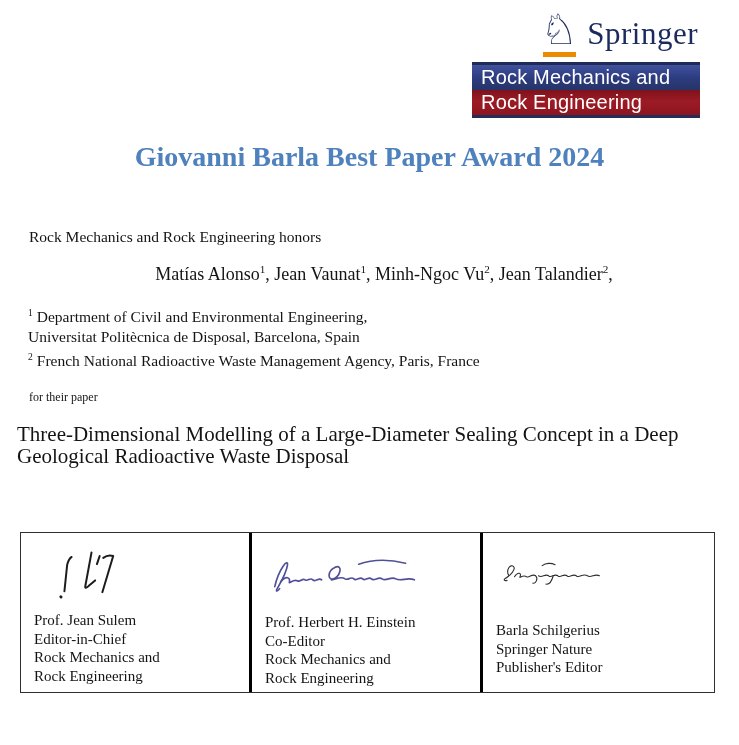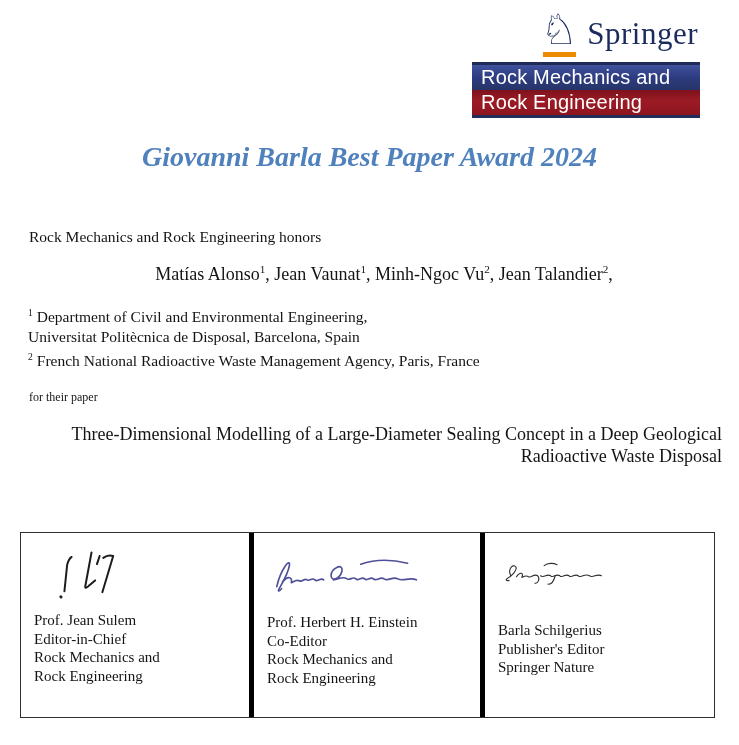--- a/index.html
+++ b/index.html
@@ -18,40 +18,40 @@
   .brand-text { font-size:31px; line-height:34px; color:var(--brand_navy,#1b2b5e); letter-spacing:0.5px; padding-bottom:6px;margin-top:14px; }
 
   .banner { margin-top:5px; width:228px; font-family:"Liberation Sans", sans-serif; }
   .banner-edge-top { height:3px; background:#1f2a56; }
   .banner-row { height:25px; display:flex; align-items:center; padding-left:9px; color:#fff; font-size:20px; letter-spacing:0.2px; }
   .banner-blue { background:linear-gradient(180deg,#40519e 0%, var(--banner_blue,#2c3b7d) 55%, #273469 100%); }
   .banner-red  { background:linear-gradient(180deg,#7e121d 0%, var(--banner_red,#9c1b24) 45%, #8c1520 100%); }
   .banner-edge-bottom { height:3px; background:#222d59; }
 
   
-  .award-title { margin-top:140px; text-align:center; font-size:28px; line-height:34px; font-weight:bold; color:var(--title_blue,#4f81bd);font-style:italic; }
+  .award-title { margin-top:140px; text-align:center; font-size:28px; line-height:34px; font-weight:bold; color:var(--title_blue,#4f81bd); }
 
   
   .honors-line { margin:53px 4px 0 29px; font-size:15.5px; line-height:19px; }
   .authors { margin-top:13px; text-align:center; font-size:18px; line-height:21px;margin-left:29px; }
   sup { font-size:0.62em; }
   .affiliations { margin:18px 1px 0 28px; font-size:15.5px; line-height:20px; }
   .affil-line sup { margin-right:4px; }
   .paper-intro { margin:17px 1px 0 29px; font-size:12px; line-height:19px; }
-  .paper-title { margin:17px auto 0; max-width:705px; text-align:right; font-size:18px; line-height:21.5px; }
+  .paper-title { margin:17px auto 0; max-width:705px; text-align:left; font-size:21px; line-height:21.5px; }
   .published-line { margin:15px 0 0 29px; font-size:15.5px; line-height:19px; }
 
   
   .sign-table {
-    position:absolute; left:20px; top:532px; width:695px; height:186px;
+    position:absolute; left:20px; top:532px; width:695px; height:161px;
     display:grid; grid-template-columns:228px 231px 234px;
     border:1px solid #2f2f2f;
   }
   .sign-cell { padding:12px 10px 0 13px; }
-  .sign-cell + .sign-cell { border-left:5px solid #000000; }
+  .sign-cell + .sign-cell { border-left:3px solid #000000; }
   .sig-zone { height:56px; }
   .sig-text { margin-top:8px; font-size:15px; line-height:18.5px; }
   .sig-svg { display:block; }
   .sig-1 { margin:2px 0 0 14px; }
   .sig-2 { margin:4px 0 0 0px; }
   .sig-3 { margin:12px 0 0 0px; }
   .ink1 { stroke:var(--ink1,#1c1c1c); }
   .ink2 { stroke:var(--ink2,#50509a); }
   .ink3 { stroke:var(--ink3,#2f2f2f); }
   .sig-svg path { fill:none; stroke-linecap:round; stroke-linejoin:round; }
@@ -142,19 +142,19 @@
             <path d="M14,20 C10,13 16,7 19,10 C22,13 15,20 10,23 C8,24 9,26 12,25"></path>
             <path d="M20,21 C24,15 28,17 26,21 C25,24 29,18 33,21 C36,23 39,17 43,20 C46,23 43,29 40,28"></path>
             <path d="M46,20 C50,23 53,17 57,20 C60,23 63,17 67,20 C70,23 73,17 77,20 C80,23 83,17 87,20 C90,23 94,17 99,20 C103,23 107,17 112,20"></path>
             <path d="M62,20 C60,27 58,30 54,29"></path>
             <path d="M50,9 C54,6 60,6 64,8"></path>
           </g>
         </svg>
       </div>
       <div class="sig-text">
         <div>Barla Schilgerius</div>
+        <div>Springer Nature</div>
         <div>Publisher's Editor</div>
-        <div>Springer Nature</div>
       </div>
     </div>
 
   </div>
 </div>
 
 </body></html>

